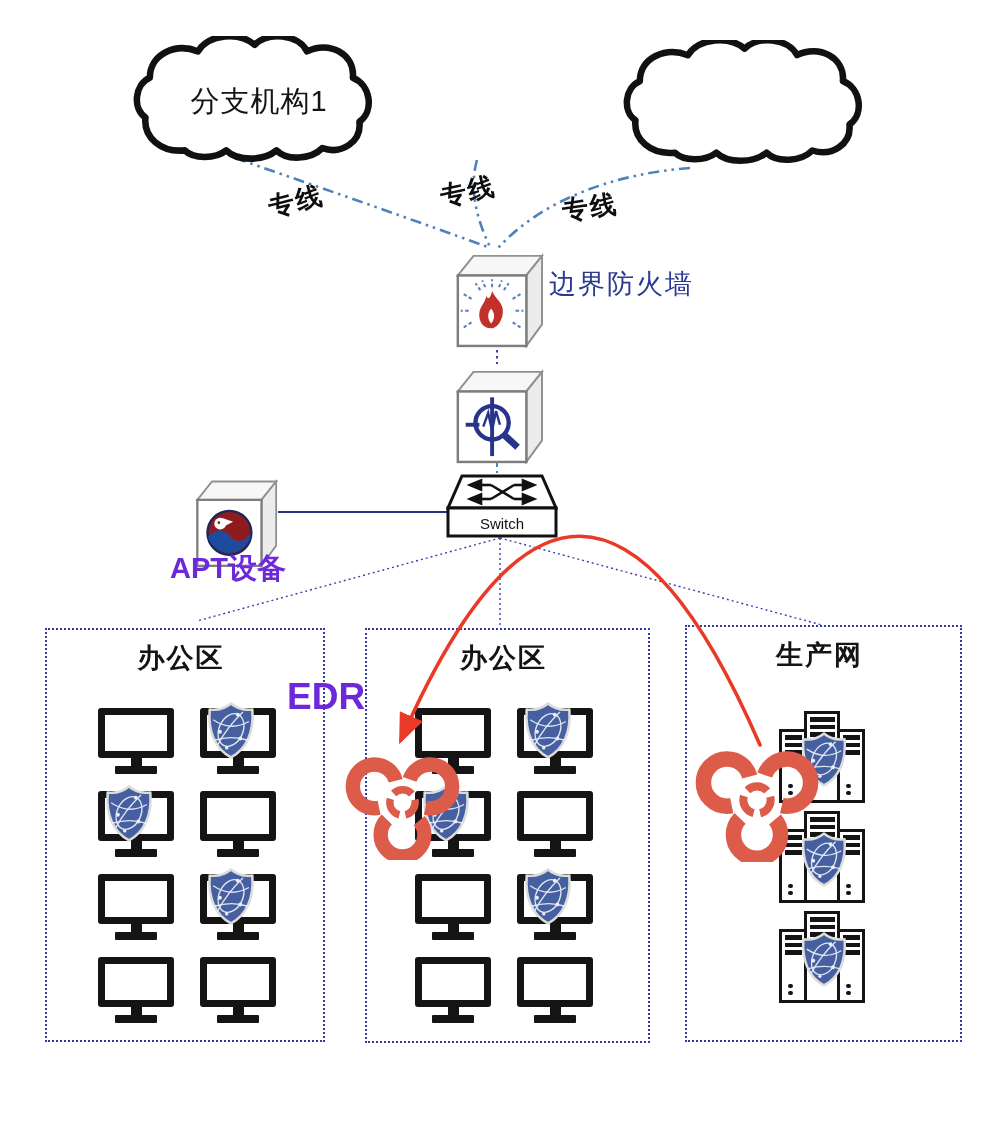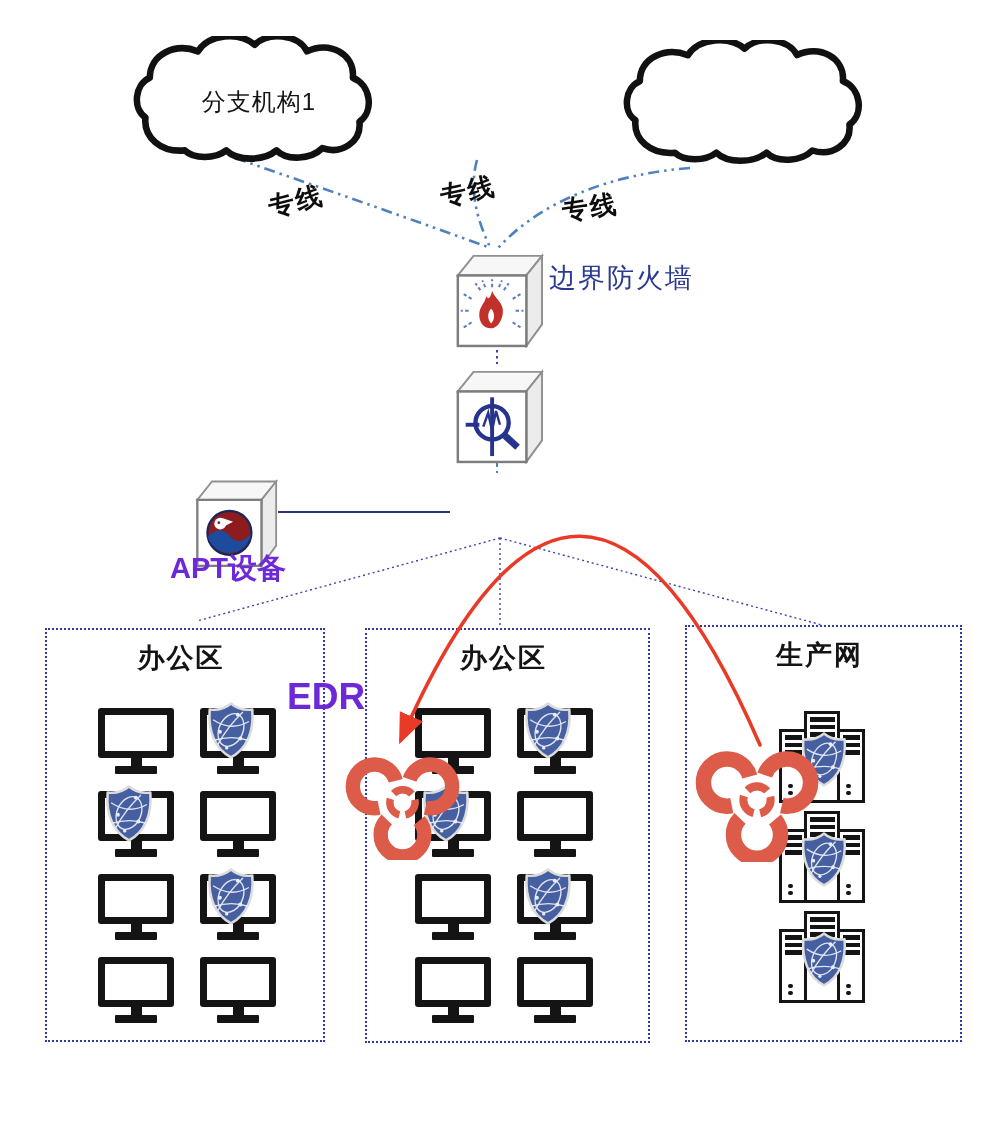--- a/index.html
+++ b/index.html
@@ -6,28 +6,28 @@
   body{font-family:"Liberation Sans","DejaVu Sans",sans-serif;}
   .canvas{position:relative;width:1002px;height:1122px;background:#fff;overflow:hidden;}
   svg{display:block;}
   .layer{position:absolute;left:0;top:0;width:1002px;height:1122px;pointer-events:none;}
   #connector-layer{z-index:1;}
   #attack-layer{z-index:6;}
 
   
   .cloud{position:absolute;z-index:2;display:flex;align-items:center;justify-content:center;}
   .cloud svg{position:absolute;left:0;top:0;width:100%;height:100%;}
-  .cloud-label{position:relative;z-index:2;font-size:24px;color:#141414;letter-spacing:1px;}
+  .cloud-label{position:relative;z-index:2;font-size:29px;color:#141414;letter-spacing:1px;}
 
   
   .link-label{position:absolute;z-index:3;font-size:26px;font-weight:700;color:#0d0d0d;letter-spacing:2px;}
 
   
   .navy-label{position:absolute;z-index:3;color:#6d28d9;}
-  .fw-label{left:549px;top:260px;font-size:27px;letter-spacing:2px;color:#2b3a92;}
+  .fw-label{left:549px;top:266px;font-size:27px;letter-spacing:2px;color:#2b3a92;}
   .apt-label{left:158px;top:549px;width:140px;text-align:center;font-size:29px;font-weight:700;}
   .edr-label{left:287px;top:676px;font-size:37px;font-weight:700;}
 
   
   .device{position:absolute;z-index:2;}
 
   
   .zone{position:absolute;z-index:2;border:2px dotted #3338a8;box-sizing:border-box;}
   .zone-title{position:absolute;top:10px;left:0;right:8px;text-align:center;font-size:27px;font-weight:700;color:#141414;letter-spacing:2px;}
   .monitor-grid{position:absolute;display:grid;grid-template-columns:repeat(2,76px);gap:16px 26px;}
@@ -122,20 +122,39 @@
       <g stroke="#27348b" fill="none">
         <line x1="43" y1="32" x2="43" y2="92" stroke-width="4"></line>
         <line x1="16" y1="60" x2="30" y2="60" stroke-width="4"></line>
         <circle cx="43" cy="58" r="17" stroke-width="4.5"></circle>
         <line x1="56" y1="71" x2="69" y2="83" stroke-width="7"></line>
         <polyline points="34,62 39,48 43,66 47,46 51,60" stroke-width="2.5"></polyline>
       </g>
     </svg>
   </div>
 
+  <div class="device" style="left:446px;top:474px;width:112px;height:66px;">
+    <svg viewBox="0 0 112 66">
+      <polygon points="16,2 96,2 110,34 2,34" fill="#fff" stroke="#111" stroke-width="3"></polygon>
+      <rect x="2" y="34" width="108" height="28" fill="#fff" stroke="#111" stroke-width="3"></rect>
+      <g stroke="#111" stroke-width="2.6" fill="#111">
+        <line x1="33" y1="11" x2="45" y2="11"></line>
+          <line x1="45" y1="11" x2="68" y2="25"></line>
+          <line x1="68" y1="25" x2="79" y2="25"></line>
+        <line x1="79" y1="11" x2="68" y2="11"></line>
+          <line x1="68" y1="11" x2="45" y2="25"></line>
+          <line x1="45" y1="25" x2="33" y2="25"></line>
+        <polygon points="24,11 35,6.5 35,15.5"></polygon>
+        <polygon points="88,11 77,6.5 77,15.5"></polygon>
+        <polygon points="24,25 35,20.5 35,29.5"></polygon>
+        <polygon points="88,25 77,20.5 77,29.5"></polygon>
+      </g>
+      <text x="56" y="55" text-anchor="middle" font-size="15" fill="#111">Switch</text>
+    </svg>
+  </div>
 
   <div class="device" style="left:190px;top:476px;width:88px;height:90px;">
     <svg viewBox="0 0 96 100">
       <polygon points="8,26 24,6 94,6 78,26" fill="#f7f7f7" stroke="#909090" stroke-width="2"></polygon>
       <polygon points="78,26 94,6 94,76 78,98" fill="#ececec" stroke="#909090" stroke-width="2"></polygon>
       <rect x="8" y="26" width="70" height="72" fill="#fff" stroke="#7d7d7d" stroke-width="2.5"></rect>
       <circle cx="43" cy="62" r="24" fill="#8e1c1e" stroke="#1a265c" stroke-width="2.5"></circle>
       <path d="M19.5,66 C30,56 38,59 44,66 C50,73 58,73 66.5,63 A24 24 0 0 1 19.5,66 Z" fill="#1d4b9e"></path>
       <circle cx="33" cy="52" r="6.5" fill="#fff"></circle>
       <polygon points="36,46 47,50 37,55" fill="#fff"></polygon>

